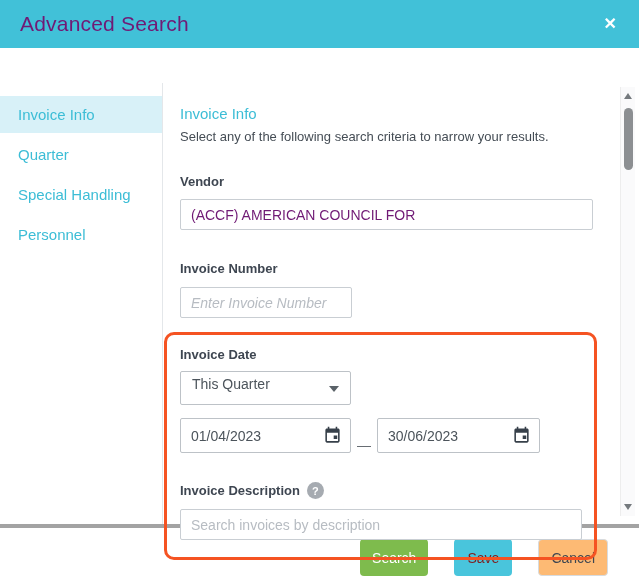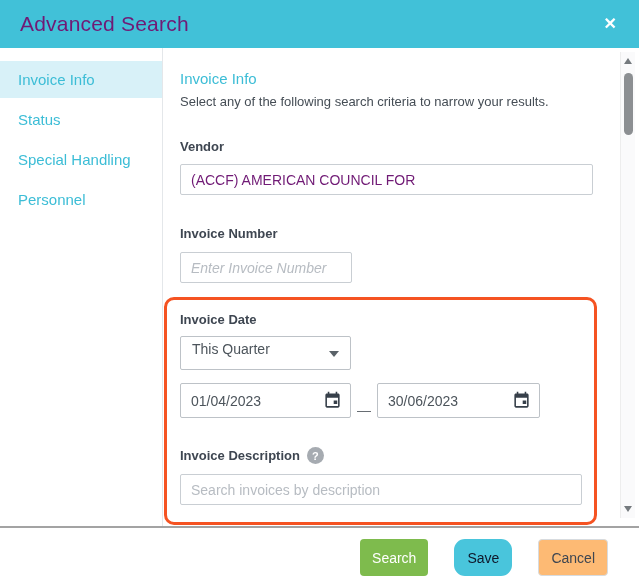--- a/index.html
+++ b/index.html
@@ -16,21 +16,21 @@
     flex:0 0 48px; background:#41C1D8; display:flex; align-items:center;
     padding:0 20px; box-sizing:border-box;
   }
   .header-title { color:#701a75; font-size:21px; font-weight:400; letter-spacing:.2px; }
   .close-btn {
     margin-left:auto; color:#ffffff; font-size:16px; font-weight:700;
     cursor:pointer; line-height:1; padding:2px;
   }
 
   
-  .body { flex:1 1 auto; display:flex; position:relative; min-height:0; border-bottom:2px solid #a3a3a3; }
+  .body { flex:1 1 auto; display:flex; position:relative; min-height:0; border-bottom:4px solid #a3a3a3;margin-top:35px; }
 
   .sidebar {
     flex:0 0 163px; width:163px; border-right:1px solid #E4E7EA;
     padding-top:13px; box-sizing:border-box; background:#fff;
   }
   .nav-item {
     height:37px; line-height:37px; padding-left:18px; margin-bottom:3px;
     color:#3CBDD6; font-size:15px; cursor:pointer; white-space:nowrap;
   }
   .nav-item.selected { background:#D8F1F8; }
@@ -114,38 +114,38 @@
   
   .footer {
     flex:0 0 59px; background:#fff; display:flex; align-items:center;
     justify-content:flex-end; gap:26px; padding-right:31px; box-sizing:border-box;
   }
   .btn {
     height:37px; border-radius:4px; border:none; cursor:pointer;
     font-size:14px; font-family:"Liberation Sans", sans-serif; padding:0 12px; min-width:58px;
   }
   .btn-search { background:#7EBB4D; color:#fff; }
-  .btn-save   { background:#49C5DC; color:#0f172a;border-radius:11px; }
+  .btn-save   { background:#49C5DC; color:#7f1d1d; }
   .btn-cancel { background:#fdba74; color:#3E4651; border:1px solid #D7DBDF; }
 </style>
 </head>
 <body>
 
 <div class="modal">
 
   <div class="header">
     <span class="header-title">Advanced Search</span>
     <span class="close-btn">✕</span>
   </div>
 
   <div class="body">
 
     <div class="sidebar">
       <div class="nav-item selected">Invoice Info</div>
-      <div class="nav-item">Status</div>
+      <div class="nav-item">Quarter</div>
       <div class="nav-item">Special Handling</div>
       <div class="nav-item">Personnel</div>
     </div>
 
     <div class="content">
       <div class="section-title">Invoice Info</div>
       <div class="section-subtitle">Select any of the following search criteria to narrow your results.</div>
 
       <div class="field-label lbl-vendor">Vendor</div>
       <input class="ti vendor-input" type="text" value="(ACCF) AMERICAN COUNCIL FOR" style="">

